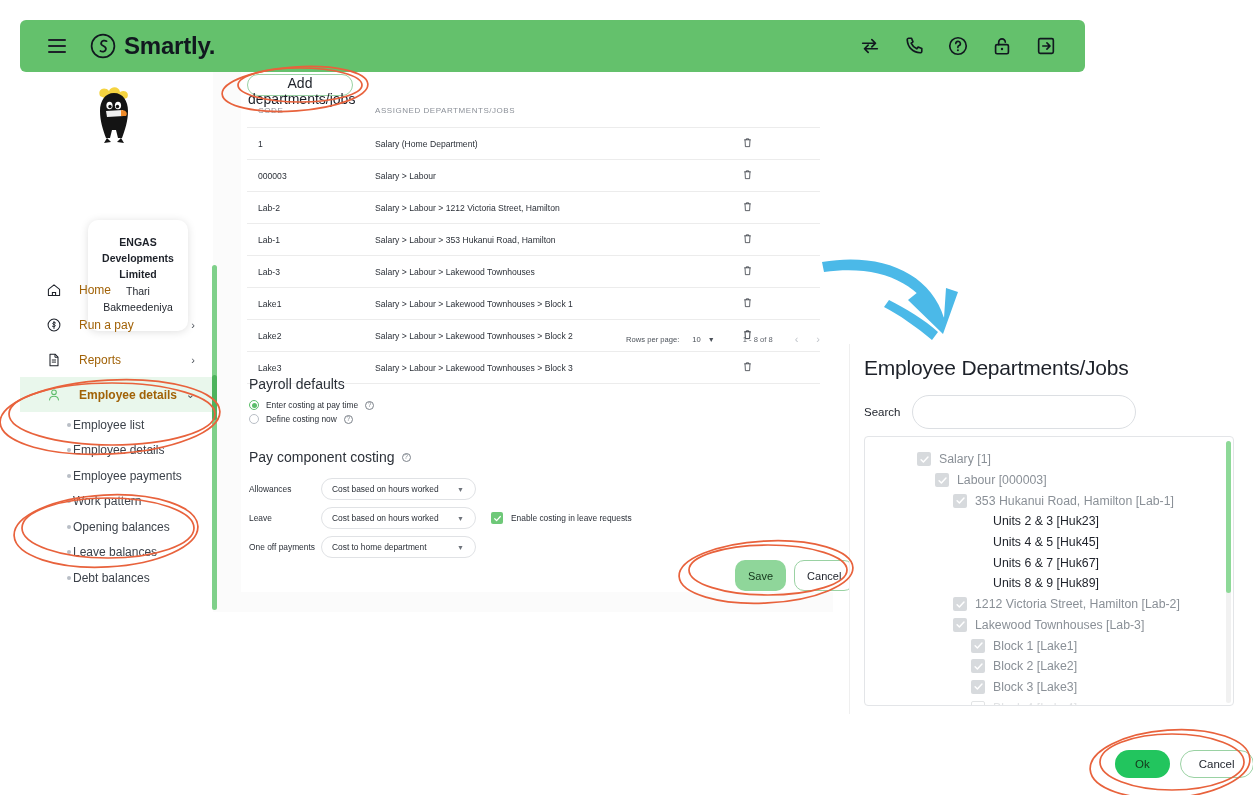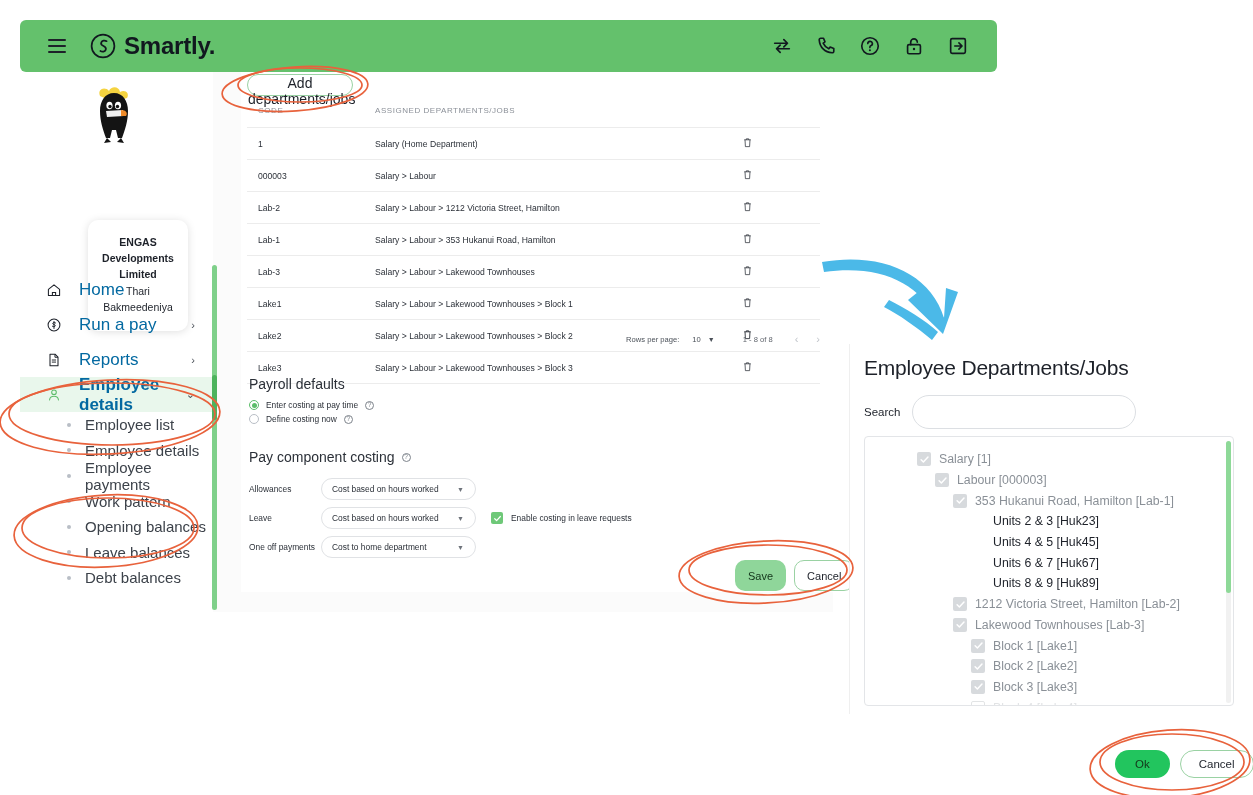--- a/index.html
+++ b/index.html
@@ -6,21 +6,21 @@
   html, body {
     width: 1253px; height: 795px;
     background: #ffffff;
     font-family: "Liberation Sans", sans-serif;
     overflow: hidden;
   }
   #root { position: relative; width: 1253px; height: 795px; background:#ffffff; }
 
   
   .appbar {
-    position:absolute; left:20px; top:20px; width:977px; height:52px;
+    position:absolute; left:20px; top:20px; width:1065px; height:52px;
     background:#64c16c; border-radius:6px;
     display:flex; align-items:center;
   }
   .hamburger { margin-left:28px; width:18px; height:14px; display:flex; flex-direction:column; justify-content:space-between; cursor:pointer;}
   .hamburger i { display:block; height:2px; background:#1d2129; border-radius:2px; }
   .brand { display:flex; align-items:center; margin-left:24px; gap:8px; }
   .brand-mark { width:26px; height:26px; }
   .brand-text { font-size:24px; font-weight:600; color:#11181f; letter-spacing:-0.2px; }
   .appbar-icons { margin-left:auto; margin-right:28px; display:flex; align-items:center; gap:22px; }
   .appbar-icons .ic { width:22px; height:22px; display:block; cursor:pointer; }
@@ -33,27 +33,27 @@
     background:#fff; border-radius:10px;
     box-shadow:0 1px 8px rgba(0,0,0,.13);
     padding:14px 6px 16px; text-align:center;
   }
   .profile-card .pl { font-size:10.5px; color:#1d2129; font-weight:700; line-height:16px; }
   .profile-card .pn { font-size:10.5px; color:#1d2129; font-weight:400; line-height:16px; margin-top:1px;}
 
   .navlist { position:absolute; left:0; top:200px; width:195px; }
   .navitem { display:flex; align-items:center; height:35px; padding-left:24px; cursor:pointer; position:relative;}
   .navitem .nic { width:20px; height:20px; flex:0 0 20px; display:flex; align-items:center; justify-content:center; }
-  .navitem .nlabel { margin-left:15px; font-size:17px; color:#0369a1; }
+  .navitem .nlabel { margin-left:15px; font-size:12px; color:#a16207; }
   .navitem .chev { position:absolute; right:20px; font-size:11px; color:#4b5159; }
   .navitem.active { background:#e9f7ec; }
   .navitem.active .nlabel { font-weight:700; }
   .subitem { display:flex; align-items:center; height:25.5px; padding-left:47px; cursor:pointer; }
   .subitem .dot { width:4px; height:4px; border-radius:50%; background:#b9bec6; flex:0 0 4px; }
-  .subitem .slabel { margin-left:14px; font-size:15px; color:#3c424a; }
+  .subitem .slabel { margin-left:2px; font-size:12px; color:#3c424a; }
   .subitem.selected .slabel { font-weight:700; color:#1d2129; }
   .subitem.selected .dot {
     width:13px; height:13px; margin-left:-4px; margin-right:-5px; border-radius:50%;
     background:#cdeed3; display:flex; align-items:center; justify-content:center;
   }
   .subitem.selected .dot::after { content:""; width:5px; height:5px; border-radius:50%; background:#111; }
 
   .green-rail { position:absolute; left:212px; top:265px; width:5px; height:345px; background:#7fd08a; border-radius:3px; }
   .green-rail.dark { background:#4db35d; top:375px; height:45px; }
 

